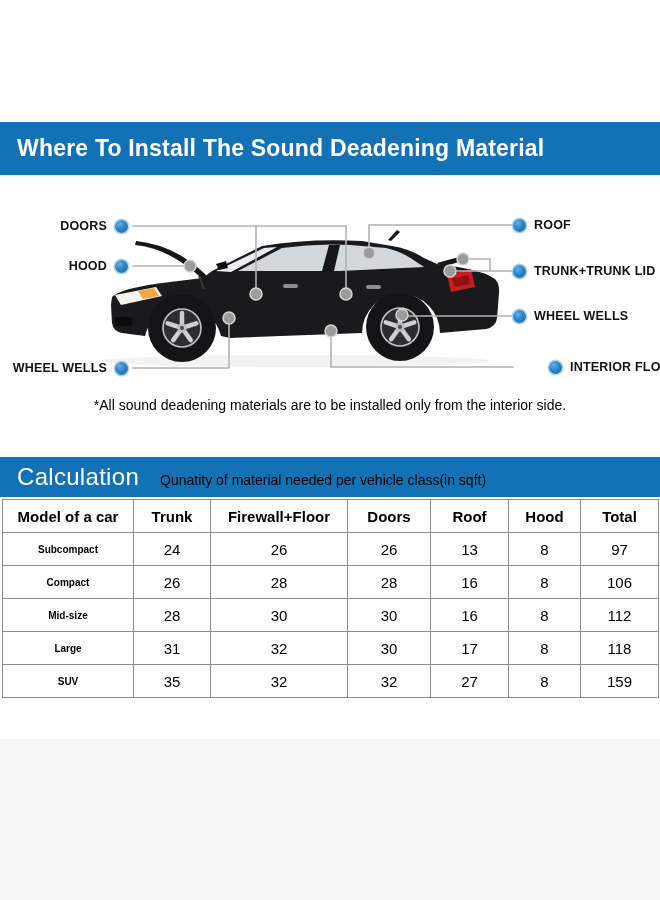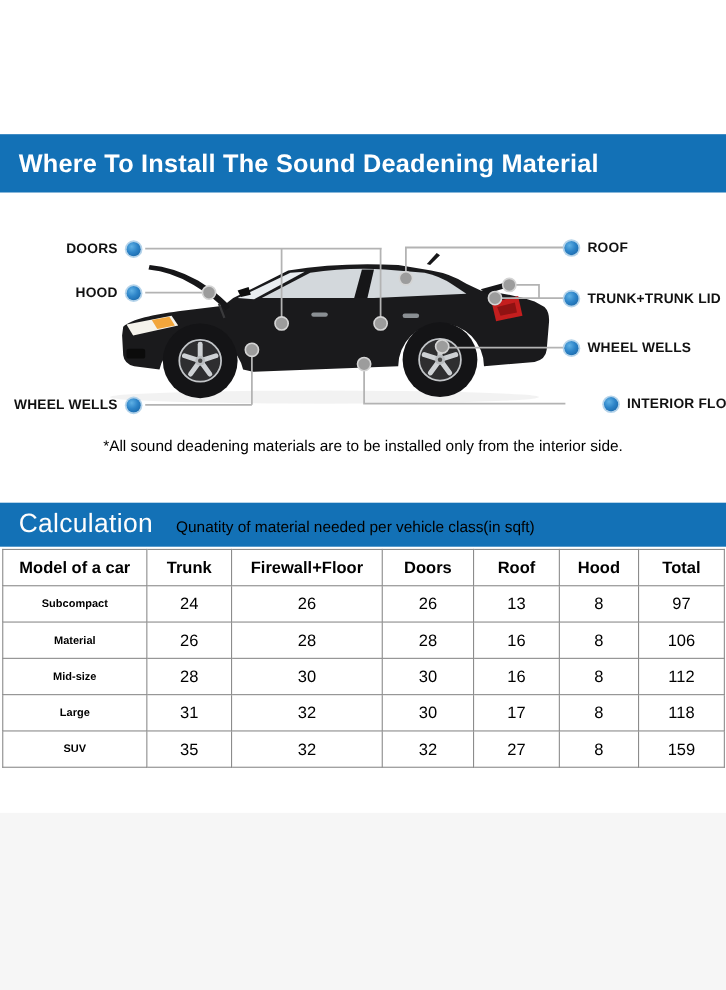--- a/index.html
+++ b/index.html
@@ -205,21 +205,21 @@
         <tr>
           <td class="model">Subcompact</td>
           <td>24</td>
           <td>26</td>
           <td>26</td>
           <td>13</td>
           <td>8</td>
           <td>97</td>
         </tr>
         <tr>
-          <td class="model">Material</td>
+          <td class="model">Compact</td>
           <td>26</td>
           <td>28</td>
           <td>28</td>
           <td>16</td>
           <td>8</td>
           <td>106</td>
         </tr>
         <tr>
           <td class="model">Mid-size</td>
           <td>28</td>

